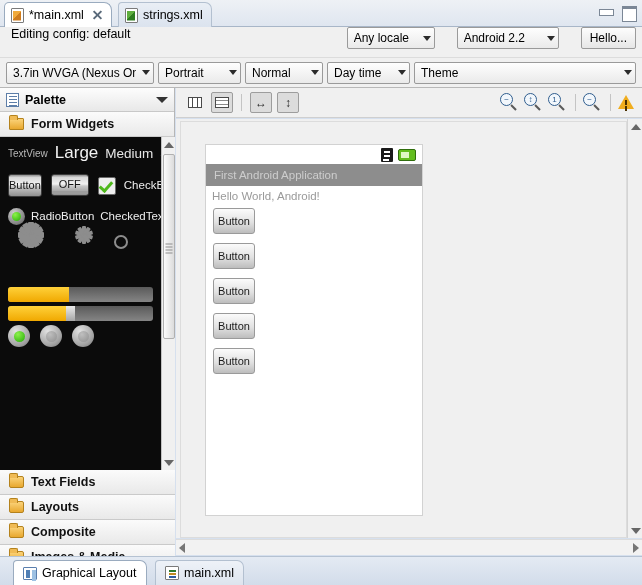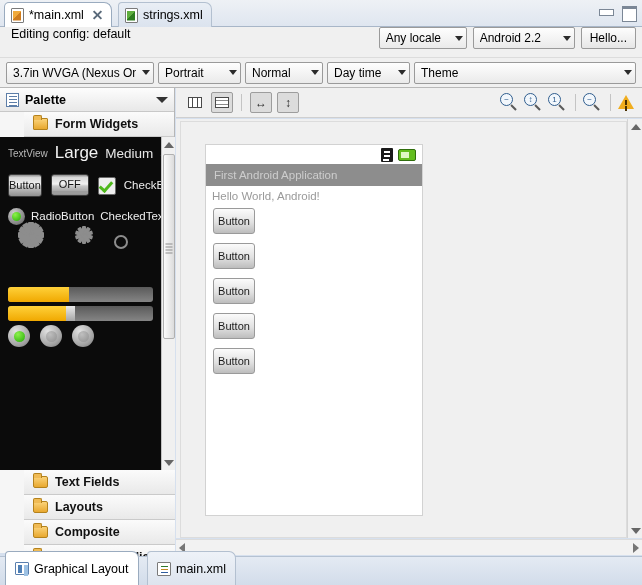--- a/index.html
+++ b/index.html
@@ -71,21 +71,21 @@
     border-top-width: 3px; background: #fff;
   }
 
   
   .cfgrow1 {
     position: absolute; left: 0; top: 27px; width: 642px; height: 31px;
     background: #f0f0f0; border-bottom: 1px solid #dcdcdc;
     display: flex; align-items: flex-start;
   }
   .cfglabel { margin-left: 11px; font-size: 12.5px; color: #000; }
-  .cfgrow1 .right { position: absolute; right: 6px; display: flex; gap: 6px; }
+  .cfgrow1 .right { position: absolute; right: 6px; display: flex; gap: 22px; }
 
   .cfgrow2 {
     position: absolute; left: 0; top: 58px; width: 642px; height: 30px;
     background: #f0f0f0; border-bottom: 1px solid #b8b8b8;
     display: flex; align-items: center; padding: 0 6px; gap: 4px;
   }
   .combo {
     height: 22px; background: linear-gradient(#fefefe,#eaeaea);
     border: 1px solid #9a9a9a; border-radius: 2px;
     display: flex; align-items: center; justify-content: space-between;
@@ -134,21 +134,21 @@
     box-shadow: 0 3px 0 #5d7ea8, 0 6px 0 #5d7ea8, 0 9px 0 #5d7ea8;
   }
   .pal-menu { margin-left: auto; width: 0; height: 0;
     border-left: 6px solid transparent; border-right: 6px solid transparent;
     border-top: 6px solid #333; }
 
   .cat {
     height: 25px; display: flex; align-items: center; gap: 7px; padding-left: 9px;
     background: linear-gradient(#fbfbfb,#e9e9e9);
     border-bottom: 1px solid #cacaca;
-    font-size: 12.5px; font-weight: bold; color: #111; margin-left: 24px;
+    font-size: 12.5px; font-weight: bold; color: #111;
   }
   .folder {
     width: 15px; height: 12px; flex: none; position: relative;
     background: linear-gradient(#fbd37a,#e8a82f);
     border: 1px solid #b4821d; border-radius: 1px 2px 2px 2px;
   }
   .folder::before {
     content: ""; position: absolute; left: -1px; top: -4px;
     width: 7px; height: 4px;
     background: #f0bb55; border: 1px solid #b4821d; border-bottom: none;
@@ -409,23 +409,24 @@
   .tri-right { width: 0;height: 0; border-top: 5px solid transparent;
     border-bottom: 5px solid transparent; border-left: 6px solid #767676; }
 
   
   .bottombar {
     position: absolute; left: 0; bottom: 0; width: 642px; height: 29px;
     background: linear-gradient(#e4eaf3,#d2dcea);
     border-top: 1px solid #b5c2d2;
   }
   .vtab {
-    position: absolute; bottom: 0; height: 34px;
+    position: absolute; bottom: 0; height: 25px;
     display: flex; align-items: center; gap: 5px; padding: 0 9px;
     font-size: 12.5px;
+    margin-left: 8px;
   }
   .vtab.active {
     left: 5px; background: #fff;
     border: 1px solid #9aabbf; border-bottom: none; border-radius: 4px 7px 0 0;
   }
   .vtab.inactive {
     left: 147px; background: linear-gradient(#eef2f8,#dde4ee);
     border: 1px solid #b3c0d0; border-bottom: none; border-radius: 4px 7px 0 0;
   }
   .gl-icon {

